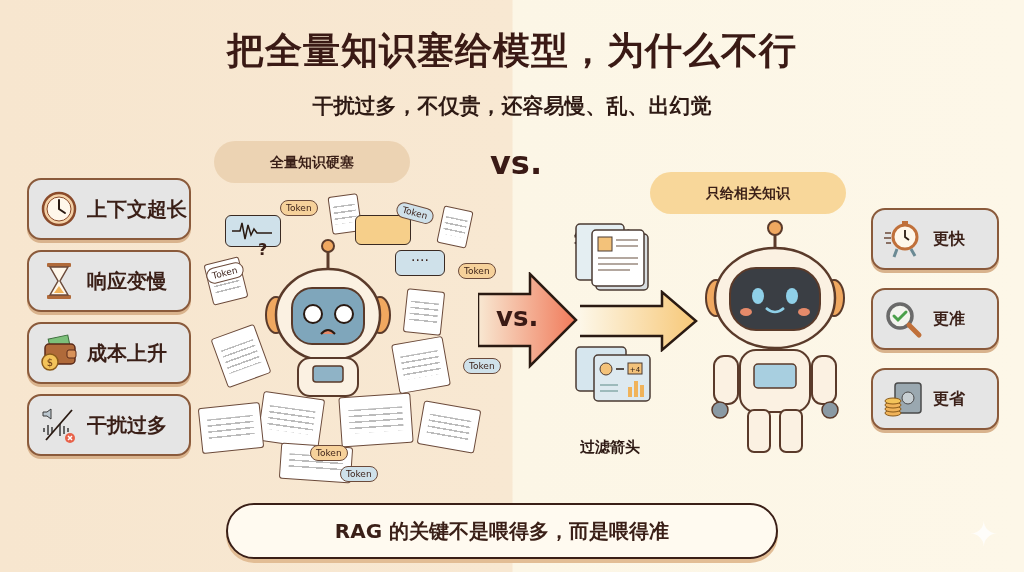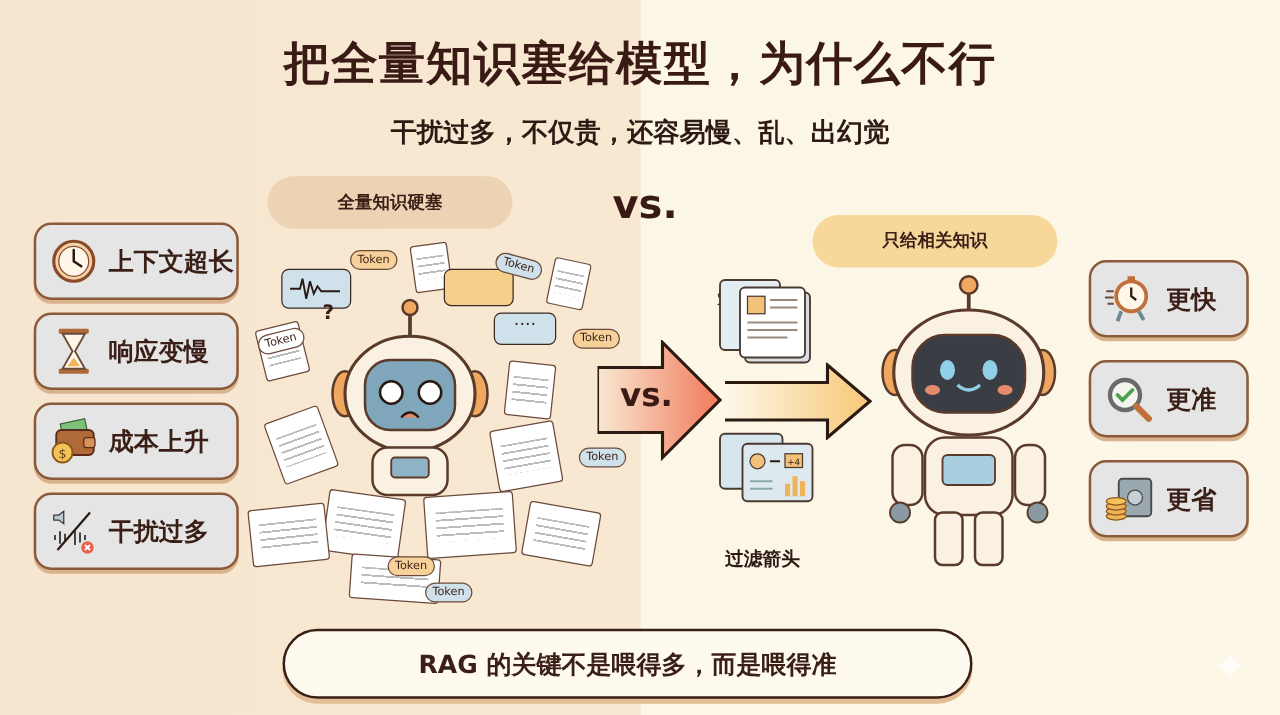--- a/index.html
+++ b/index.html
@@ -11,21 +11,21 @@
   .pill{border-radius:22px;font-weight:bold;font-size:14px;text-align:center;line-height:42px;height:42px;}
   .pill-left{left:214px;top:141px;width:196px;background:#ecd3b3;}
   .pill-right{left:650px;top:151px;width:196px;background:#f8d79a;margin-top:21px;}
   .vs-top{left:490px;top:144px;font-size:32px;font-weight:bold;color:#3a1a15;}
   .card{background:#e5e5e5;border:2px solid #8a5a3b;border-radius:14px;box-shadow:0 3px 0 #d9b38d;display:flex;align-items:center;}
   .lcard{left:27px;width:160px;height:58px;}
   .lcard .ic{width:40px;height:40px;margin-left:10px;margin-right:8px;display:flex;align-items:center;justify-content:center;}
   .lcard .lb{font-size:20px;font-weight:bold;}
   .rcard{left:871px;width:124px;height:58px;}
   .rcard .ic{width:40px;height:40px;margin-left:10px;margin-right:10px;display:flex;align-items:center;justify-content:center;}
-  .rcard .lb{font-size:20px;font-weight:bold;}
+  .rcard .lb{font-size:16px;font-weight:bold;}
   .bottom{left:226px;top:503px;width:548px;height:52px;border:2.5px solid #3a1f17;border-radius:28px;background:#fffaf0;box-shadow:0 4px 0 #e2bd95;
     font-size:20px;font-weight:bold;text-align:center;line-height:52px;}
   .small-label{font-size:15px;font-weight:bold;color:#2e1a14;margin-top:28px;}
   .doc{position:absolute;background:#fff;border:1.5px solid #6b4a3a;border-radius:3px;}
   .doc::after{content:"";position:absolute;left:12%;right:12%;top:25%;height:50%;
     background:repeating-linear-gradient(#bbb 0 1.5px,transparent 1.5px 6px);}
   .tok{position:absolute;font-size:9px;background:#f6d19a;border:1.3px solid #6b4a3a;border-radius:10px;padding:2px 5px;color:#3a1f17;}
   .tok.b{background:#cfe1ea;}
   .sparkle{right:26px;bottom:18px;font-size:34px;color:#fff;opacity:.8;}
 </style>

